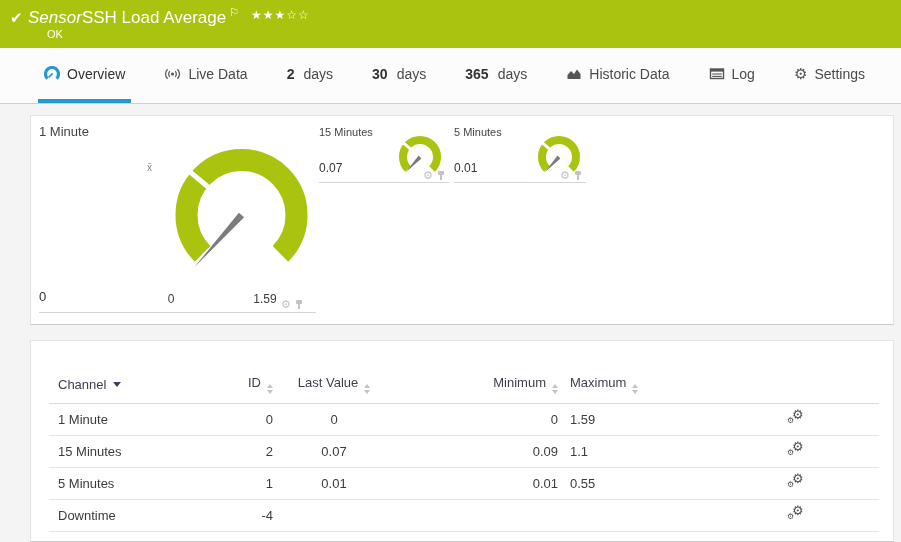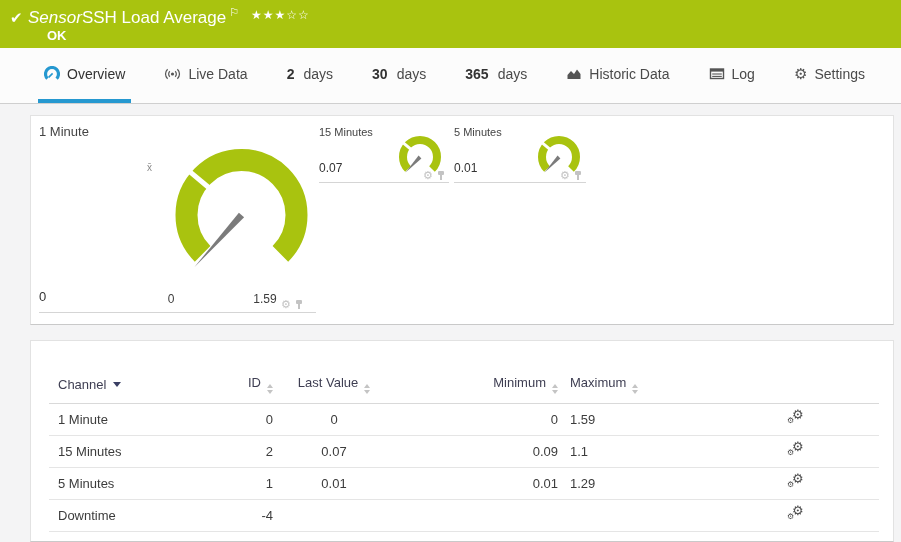--- a/index.html
+++ b/index.html
@@ -7,21 +7,21 @@
   body { font-family:"Liberation Sans", sans-serif; background:#f4f4f5; }
   #app { position:relative; width:901px; height:542px; overflow:hidden; background:#f4f4f5; }
 
   
   .topbar { position:absolute; left:0; top:0; width:901px; height:48px; background:#a9c30f; color:#fff; }
   .topbar .check { position:absolute; left:10px; top:9px; font-size:15px; }
   .titleline { position:absolute; left:28px; top:6px; font-size:17px; white-space:nowrap; }
   .titleline .kind { font-style:italic; margin-right:0; }
   .titleline .flag { font-size:11px; vertical-align:super; margin-left:3px; }
   .titleline .stars { font-size:12px; letter-spacing:1px; vertical-align:4px; margin-left:12px; }
-  .topbar .ok { position:absolute; left:47px; top:28px; font-size:13px; font-weight:bold; }
+  .topbar .ok { position:absolute; left:47px; top:28px; font-size:11px; font-weight:normal; }
 
   
   .tabstrip { position:absolute; left:0; top:48px; width:901px; height:56px; background:#fcfcfc;
               border-bottom:1px solid #cfcfcf; display:flex; justify-content:space-between;
               padding:0 30px 0 38px; }
   .tab { display:flex; align-items:center; gap:7px; font-size:14px; color:#4a4a4a;
          border-bottom:4px solid transparent; padding:0 6px; cursor:pointer; }
   .tab.active { border-bottom-color:#2598d0; color:#333; }
   .tab .strong { font-weight:bold; color:#333; margin-right:2px; }
   .tab svg, .tab .gearglyph { flex:0 0 auto; }
@@ -235,21 +235,21 @@
           <td class="col-last">0.07</td>
           <td class="col-min">0.09</td>
           <td class="col-max">1.1</td>
           <td class="col-gear"><span class="chan-gears"><span class="g-big">⚙</span><span class="g-small">⚙</span></span></td>
         </tr>
         <tr>
           <td class="col-channel">5 Minutes</td>
           <td class="col-id">1</td>
           <td class="col-last">0.01</td>
           <td class="col-min">0.01</td>
-          <td class="col-max">1.29</td>
+          <td class="col-max">0.55</td>
           <td class="col-gear"><span class="chan-gears"><span class="g-big">⚙</span><span class="g-small">⚙</span></span></td>
         </tr>
         <tr>
           <td class="col-channel">Downtime</td>
           <td class="col-id">-4</td>
           <td class="col-last"></td>
           <td class="col-min"></td>
           <td class="col-max"></td>
           <td class="col-gear"><span class="chan-gears"><span class="g-big">⚙</span><span class="g-small">⚙</span></span></td>
         </tr>

